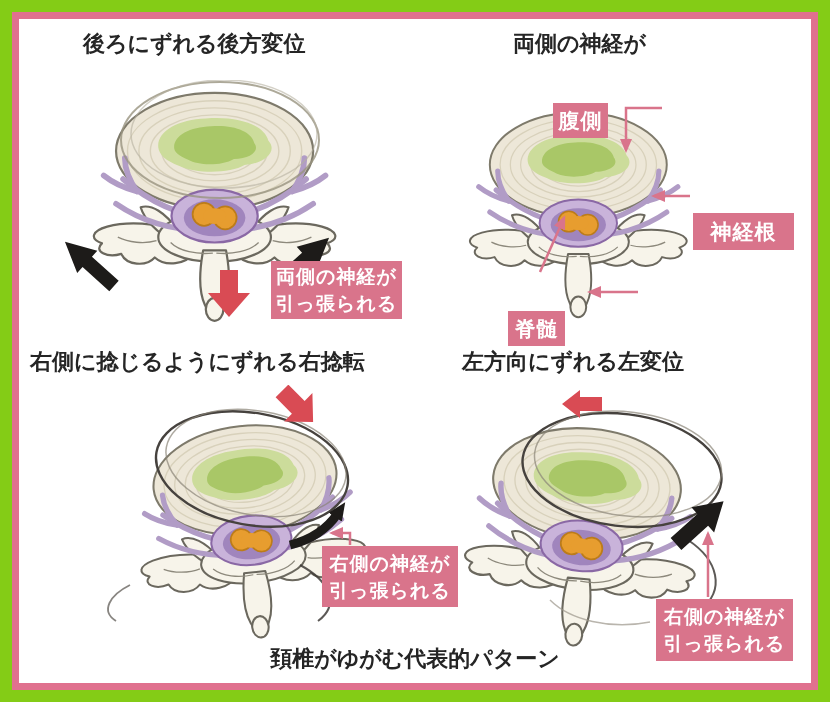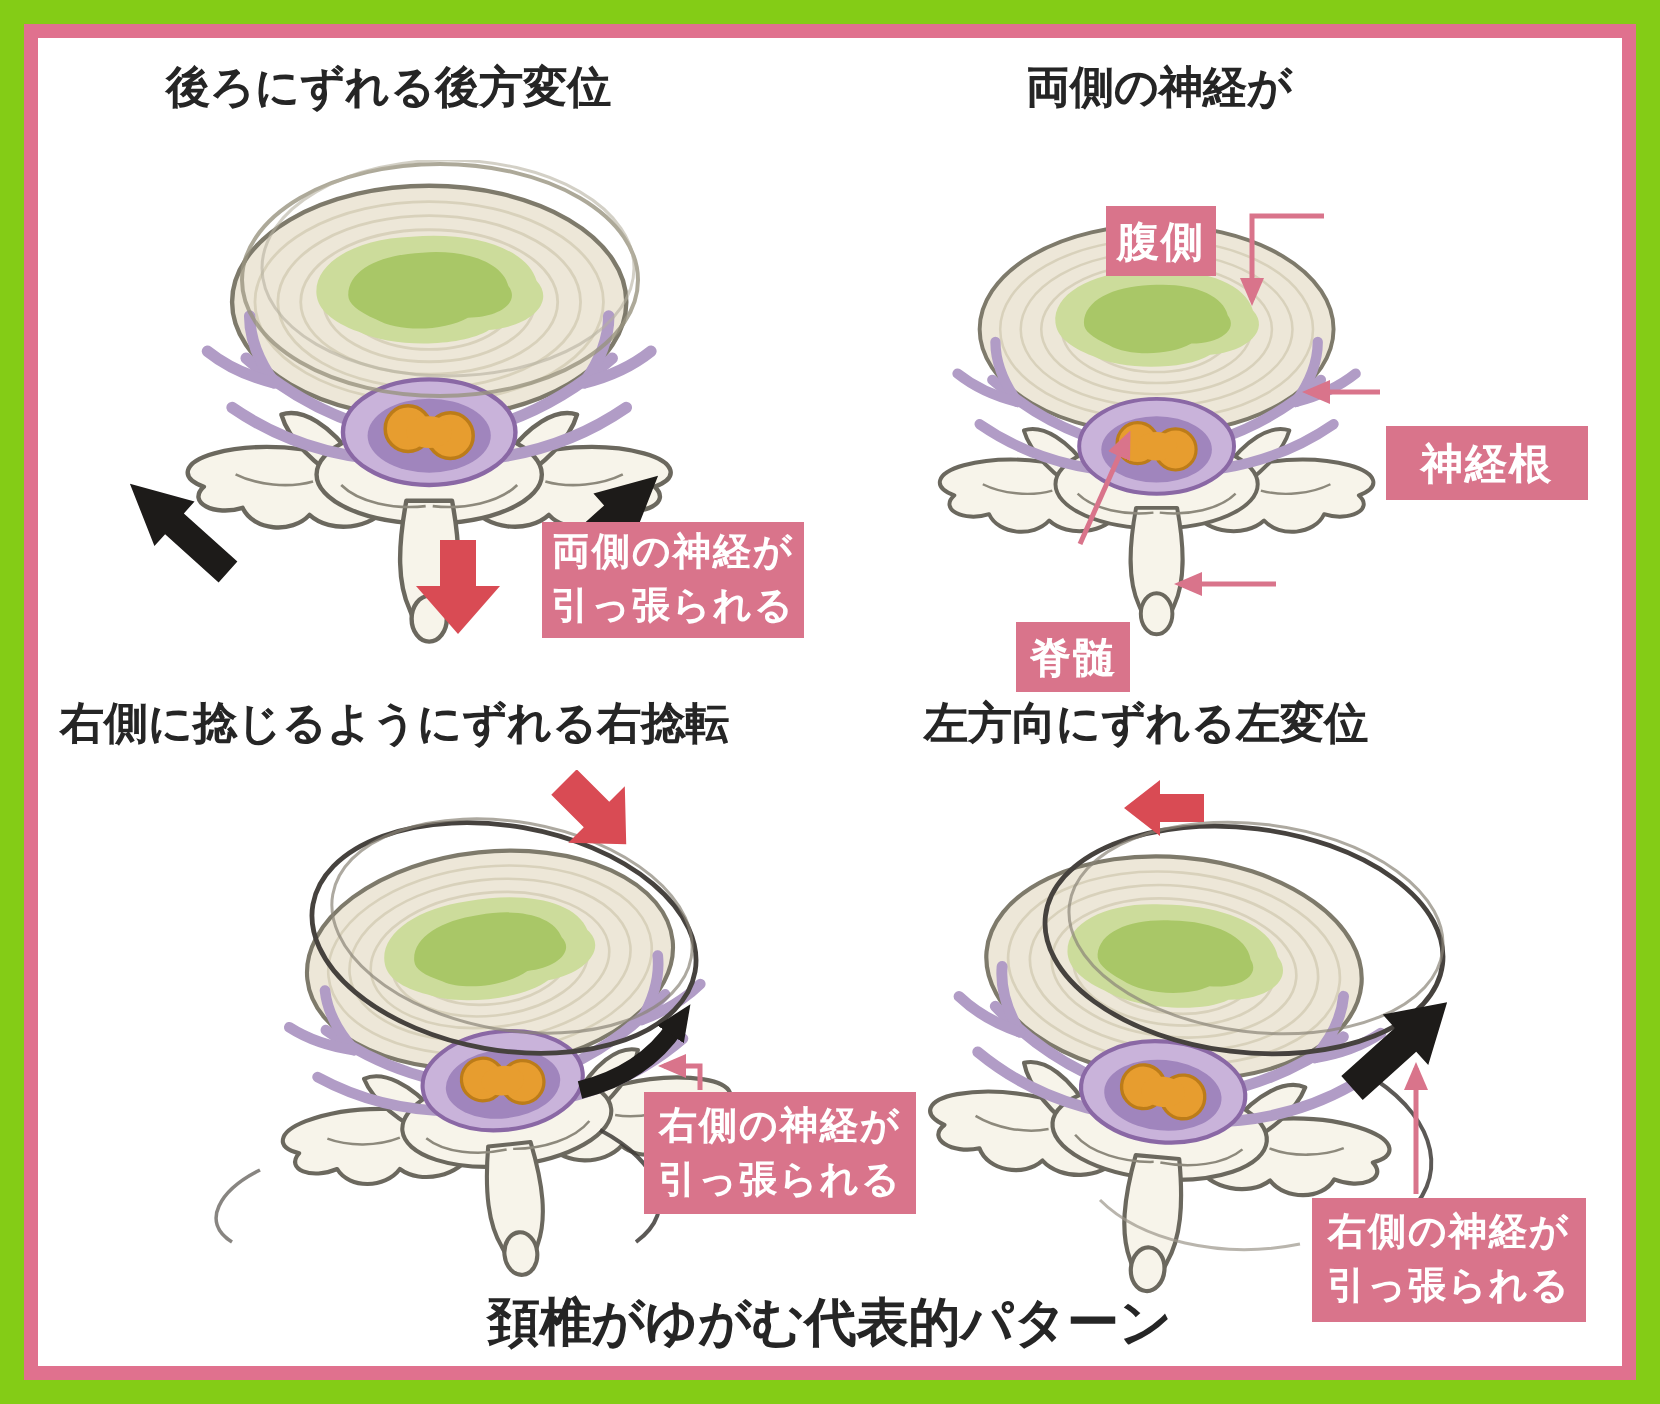--- a/index.html
+++ b/index.html
@@ -7,21 +7,21 @@
     --arrow-black:#1d1b19; --title-text:#252525;
   }
   html,body{margin:0;padding:0;background:#fff;}
   #page{position:relative;width:830px;height:702px;background:#84cc16;overflow:hidden;
         font-family:"Liberation Sans","DejaVu Sans",sans-serif;}
   #frame{position:absolute;left:12px;top:12px;right:12px;bottom:12px;
          border:7px solid var(--frame-pink);background:#fff;}
   .title{position:absolute;font-size:22px;font-weight:bold;color:var(--title-text);
          white-space:nowrap;letter-spacing:0px;}
   .caption{position:absolute;left:0;right:0;top:644px;text-align:center;
-           font-size:26px;font-weight:bold;color:var(--title-text);}
+           font-size:22px;font-weight:bold;color:var(--title-text);}
   .plabel{position:absolute;background:var(--label-pink);color:#fff;font-weight:bold;
           display:flex;align-items:center;justify-content:center;box-sizing:border-box;
           font-size:21px;letter-spacing:1px;white-space:nowrap;margin-top:36px;}
   .callout{position:absolute;background:var(--label-pink);color:#fff;font-weight:bold;
            font-size:19px;line-height:27px;display:flex;flex-direction:column;
            align-items:center;justify-content:center;box-sizing:border-box;letter-spacing:1px;}
   .fig{position:absolute;}
   svg{display:block;}
 </style>
 </head>

